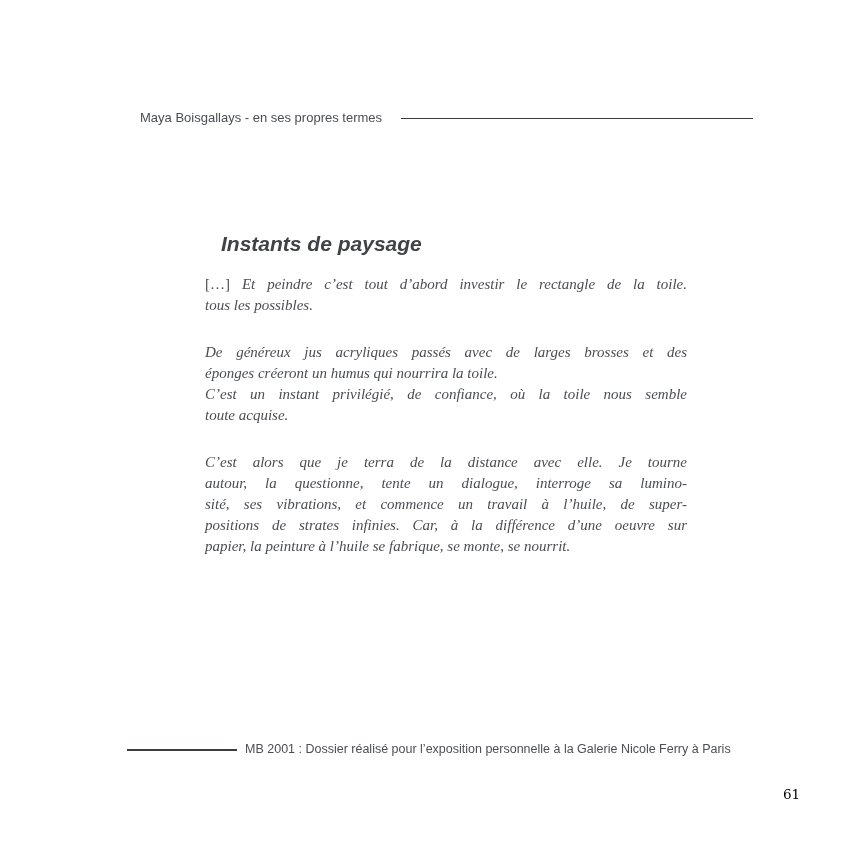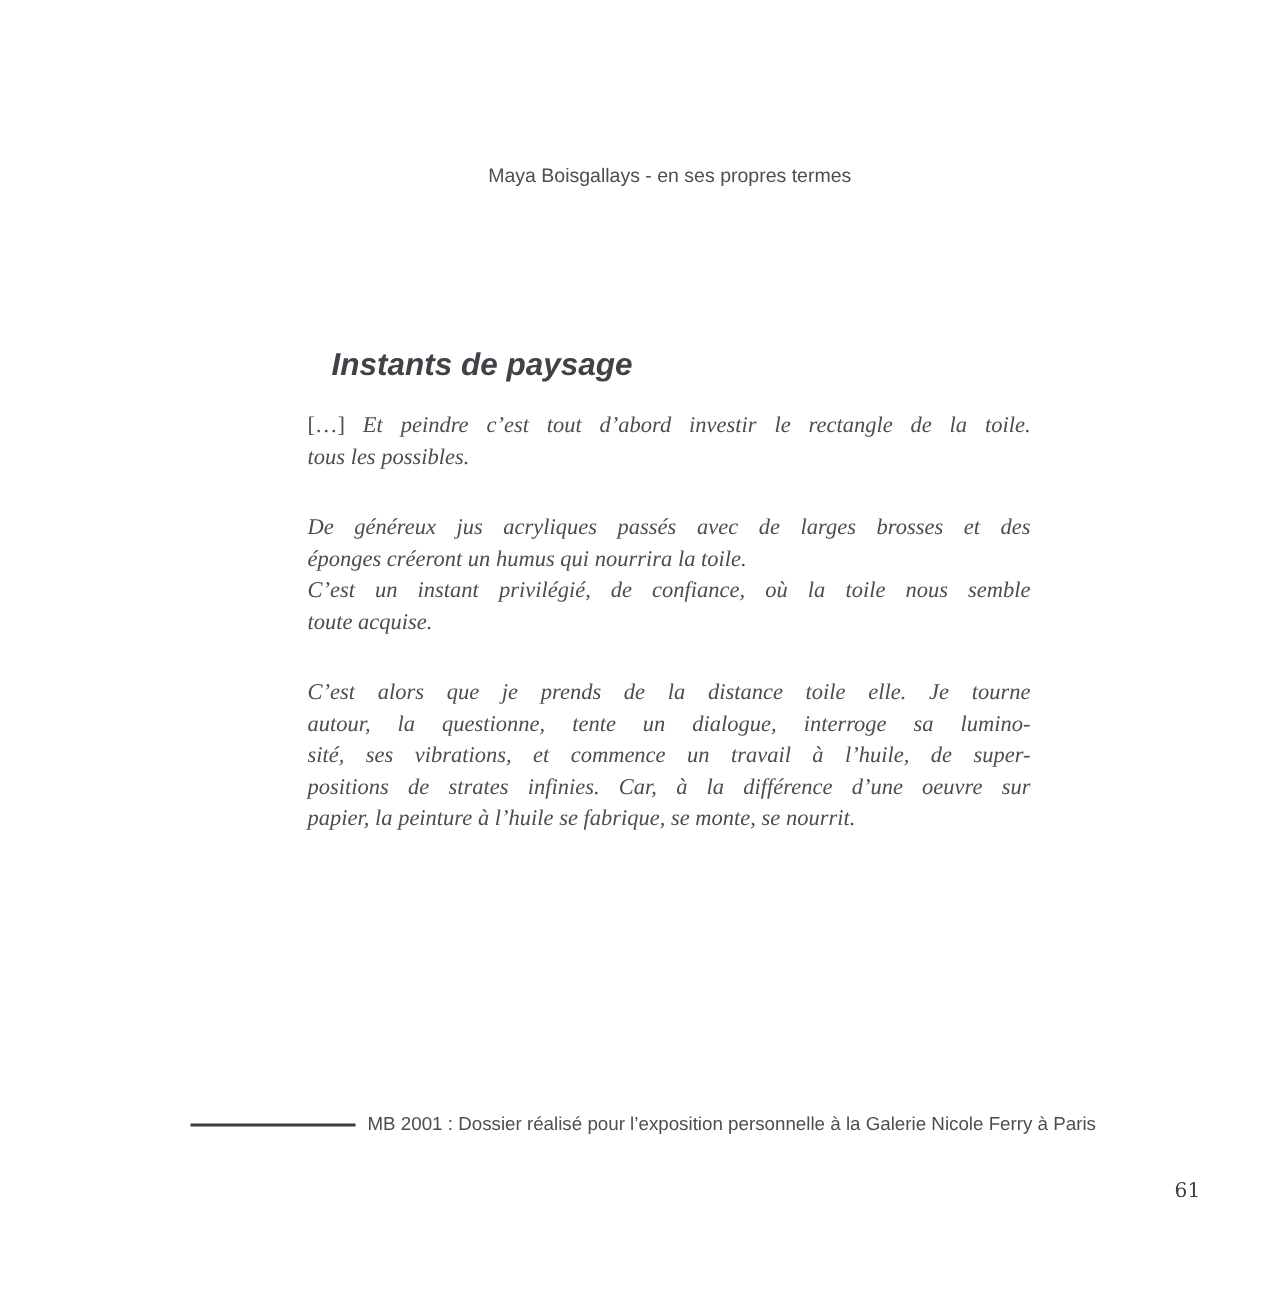--- a/index.html
+++ b/index.html
@@ -18,21 +18,20 @@
   
   .running-header {
     position: absolute;
     left: 140px; top: 109px;
     width: 613px; height: 17px;
     display: flex;
     align-items: center;
     gap: 19px;
     font-size: 13px;
     color: #4b4e53;
-    flex-direction: column;
   }
   .running-header .header-text { white-space: nowrap; }
   .rule {
     height: 1.5px;
     background: #3a3d42;
   }
   .running-header .rule { flex: 1; margin-top: 2px; }
 
   
   .section-title {
@@ -72,21 +71,21 @@
     white-space: nowrap;
   }
   .footer-caption .rule { width: 110px; margin-right: 8px; margin-top: 2px; }
 
   
   .page-number {
     position: absolute;
     left: 783px; top: 786px;
     font-family: "DejaVu Serif", serif;
     font-size: 13.5px;
-    color: #404040;
+    color: #000000;
   }
 </style>
 </head>
 <body>
 
 <div class="page">
 
   <div class="running-header">
     <span class="header-text">Maya Boisgallays - en ses propres termes</span>
     <span class="rule"></span>
@@ -99,21 +98,21 @@
       <div class="line j"><span class="roman-prefix">[…]</span> <span>Et peindre c’est tout d’abord investir le rectangle de la toile.</span></div>
       <div class="line">tous les possibles.</div>
     </div>
     <div class="para">
       <div class="line j">De généreux jus acryliques passés avec de larges brosses et des</div>
       <div class="line">éponges créeront un humus qui nourrira la toile.</div>
       <div class="line j">C’est un instant privilégié, de confiance, où la toile nous semble</div>
       <div class="line">toute acquise.</div>
     </div>
     <div class="para">
-      <div class="line j">C’est alors que je prends de la distance toile elle. Je tourne</div>
+      <div class="line j">C’est alors que je terra de la distance avec elle. Je tourne</div>
       <div class="line j">autour, la questionne, tente un dialogue, interroge sa lumino-</div>
       <div class="line j">sité, ses vibrations, et commence un travail à l’huile, de super-</div>
       <div class="line j">positions de strates infinies. Car, à la différence d’une oeuvre sur</div>
       <div class="line">papier, la peinture à l’huile se fabrique, se monte, se nourrit.</div>
     </div>
   </div>
 
   <div class="footer-caption">
     <span class="rule"></span>
     <span>MB 2001 : Dossier réalisé pour l’exposition personnelle à la Galerie Nicole Ferry à Paris</span>

